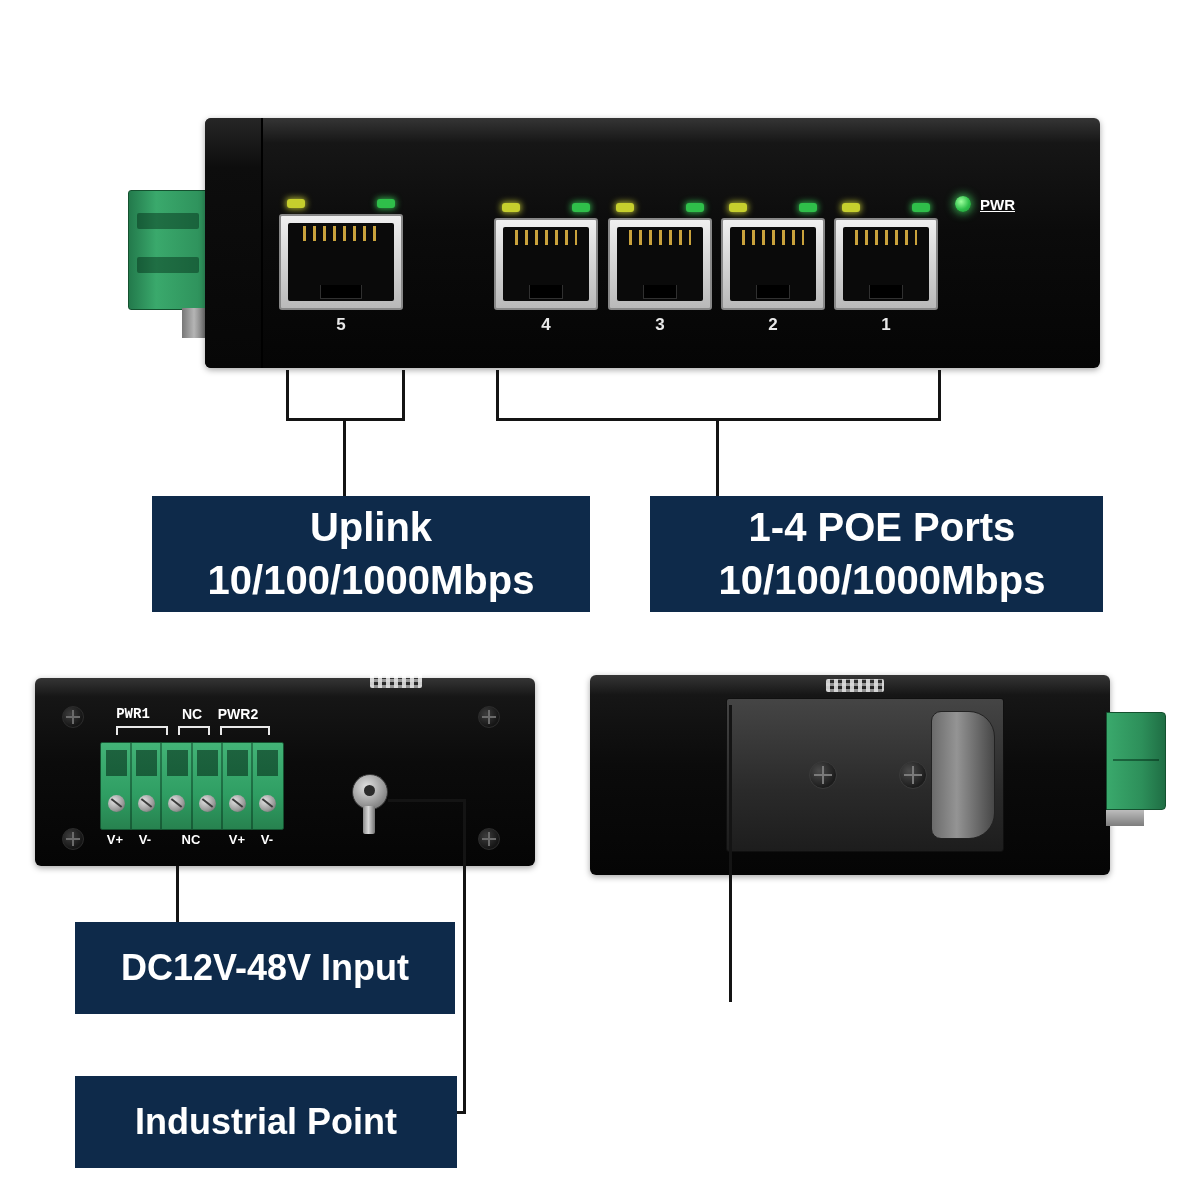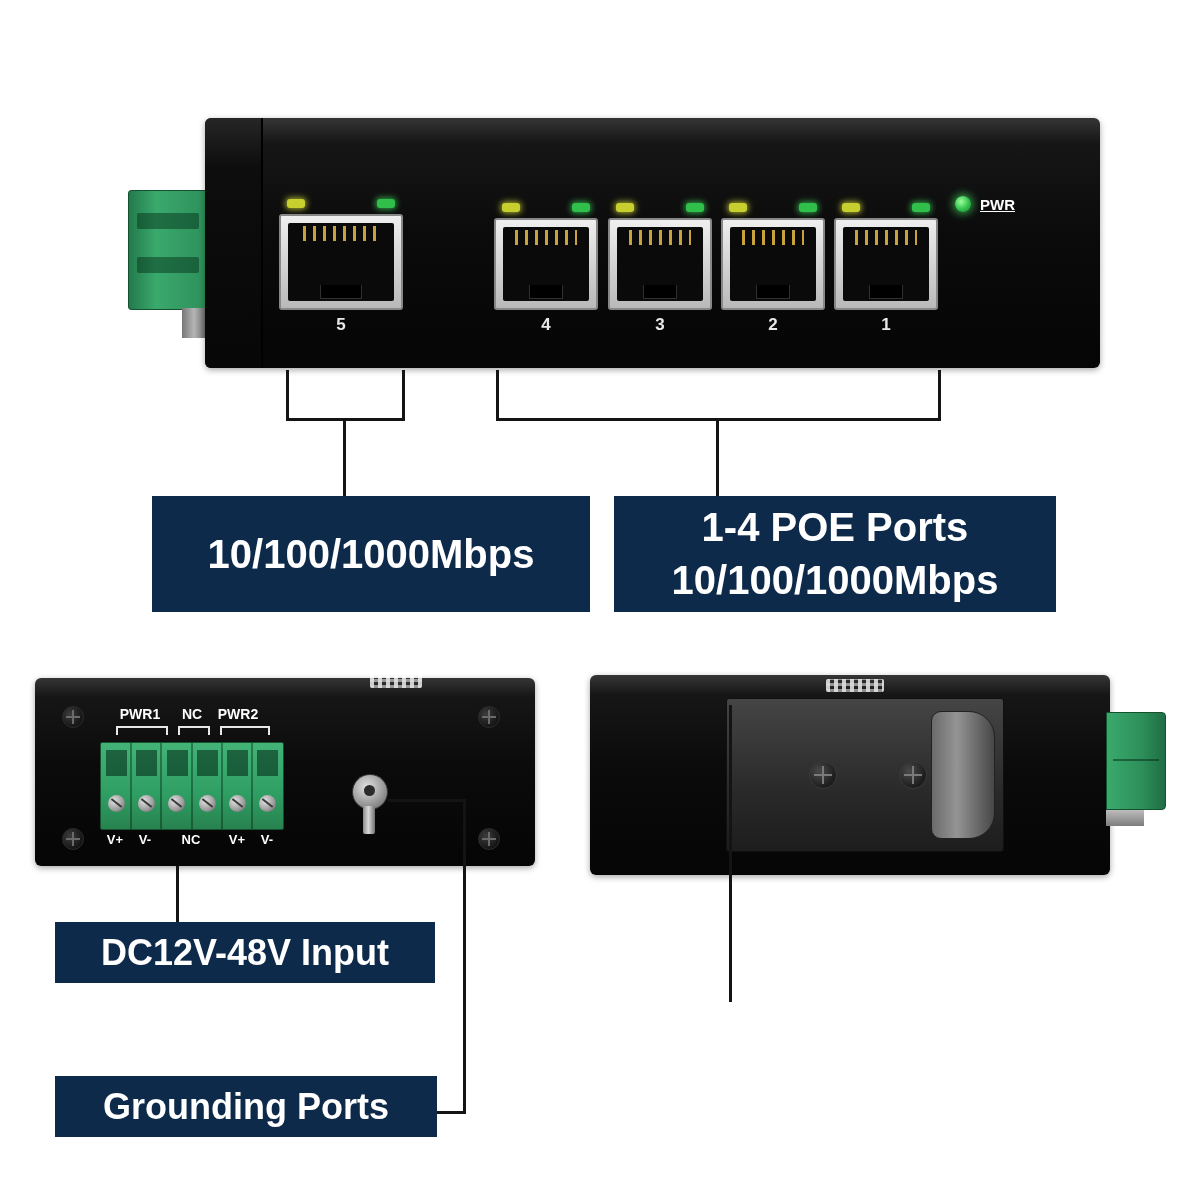--- a/index.html
+++ b/index.html
@@ -48,21 +48,21 @@
            background:radial-gradient(circle at 38% 35%,#9dff9d,#2fbf4a 55%,#1d8d33);
            box-shadow:0 0 8px 2px rgba(70,220,100,.7);}
   .pwr-label{position:absolute;left:980px;top:196px;color:#fff;font-size:15px;font-weight:bold;text-decoration:underline;}
 
   
   .line{position:absolute;background:#141414;}
   .callout-box{position:absolute;background:#0e2a4a;color:#ffffff;display:flex;
                flex-direction:column;align-items:center;justify-content:center;
                font-weight:bold;text-align:center;}
   .box-lg{height:116px;font-size:40px;line-height:1.32;}
-  .box-sm{height:61px;font-size:36px;}
+  .box-sm{height:92px;font-size:36px;margin-left:20px;}
 
   
   .screw{position:absolute;width:20px;height:20px;border-radius:50%;
          background:radial-gradient(circle at 35% 35%,#3c3c3c,#151515 70%);
          border:1px solid #2c2c2c;}
   .screw::before,.screw::after{content:"";position:absolute;background:#6a6a6a;}
   .screw::before{left:3px;right:3px;top:9px;height:2px;}
   .screw::after{top:3px;bottom:3px;left:9px;width:2px;}
 
   .brand-mark{position:absolute;opacity:.85;border-radius:2px;
@@ -196,36 +196,37 @@
   <div class="line" style="left:402px;top:370px;width:3px;height:50px;"></div>
   <div class="line" style="left:286px;top:418px;width:119px;height:3px;"></div>
   <div class="line" style="left:343px;top:418px;width:3px;height:80px;"></div>
 
   <div class="line" style="left:496px;top:370px;width:3px;height:50px;"></div>
   <div class="line" style="left:938px;top:370px;width:3px;height:50px;"></div>
   <div class="line" style="left:496px;top:418px;width:445px;height:3px;"></div>
   <div class="line" style="left:716px;top:418px;width:3px;height:80px;"></div>
 
   <div class="callout-box box-lg" style="left:152px;top:496px;width:438px;">
+    <div>Uplink</div>
     <div>10/100/1000Mbps</div>
   </div>
-  <div class="callout-box box-lg" style="left:614px;top:496px;width:442px;">
+  <div class="callout-box box-lg" style="left:650px;top:496px;width:442px;padding-left:11px;">
     <div>1-4 POE Ports</div>
     <div>10/100/1000Mbps</div>
   </div>
 
   <div class="device" style="left:35px;top:678px;width:500px;height:188px;"></div>
   <div class="brand-mark" style="left:370px;top:672px;width:52px;height:16px;"></div>
 
   <div class="screw" style="left:62px;top:706px;"></div>
   <div class="screw" style="left:478px;top:706px;"></div>
   <div class="screw" style="left:62px;top:828px;"></div>
   <div class="screw" style="left:478px;top:828px;"></div>
 
-  <div class="grp-label" style="left:110px;top:706px;">PWR1</div>
+  <div class="grp-label" style="left:103px;top:706px;font-family:Liberation Mono, monospace;">PWR1</div>
   <div class="grp-label" style="left:162px;top:706px;">NC</div>
   <div class="grp-label" style="left:208px;top:706px;">PWR2</div>
   <div class="grp-bracket" style="left:116px;top:726px;width:48px;"></div>
   <div class="grp-bracket" style="left:178px;top:726px;width:28px;"></div>
   <div class="grp-bracket" style="left:220px;top:726px;width:46px;"></div>
 
   <div class="tblock">
     <div class="tb-slots"></div>
     <div class="tb-div" style="left:29px"></div>
     <div class="tb-div" style="left:59px"></div>
@@ -251,21 +252,21 @@
 
   <div class="line" style="left:176px;top:866px;width:3px;height:58px;"></div>
   <div class="line" style="left:388px;top:799px;width:78px;height:3px;"></div>
   <div class="line" style="left:463px;top:799px;width:3px;height:315px;"></div>
   <div class="line" style="left:437px;top:1111px;width:29px;height:3px;"></div>
 
   <div class="callout-box box-sm" style="left:55px;top:922px;width:380px;">
     <div>DC12V-48V Input</div>
   </div>
   <div class="callout-box box-sm" style="left:55px;top:1076px;width:382px;">
-    <div>Grounding Ports</div>
+    <div>Industrial Point</div>
   </div>
 
   <div class="device" style="left:590px;top:675px;width:520px;height:200px;"></div>
   <div class="brand-mark" style="left:826px;top:679px;width:58px;height:13px;"></div>
 
   <div class="din-plate">
     <div class="din-clip"></div>
     <div class="din-screw" style="left:82px;top:62px;"></div>
     <div class="din-screw" style="left:172px;top:62px;"></div>
   </div>

